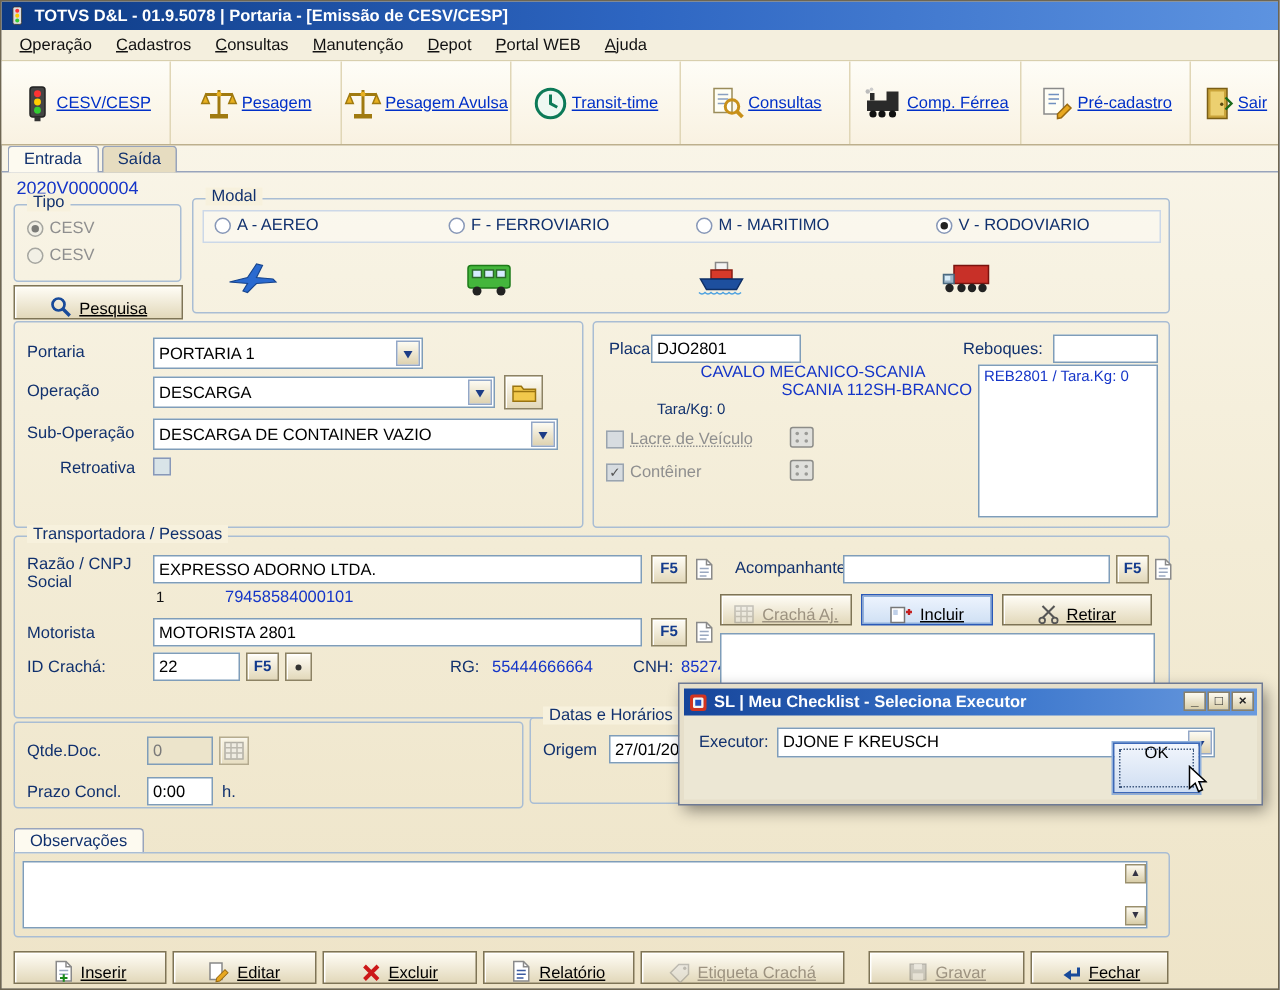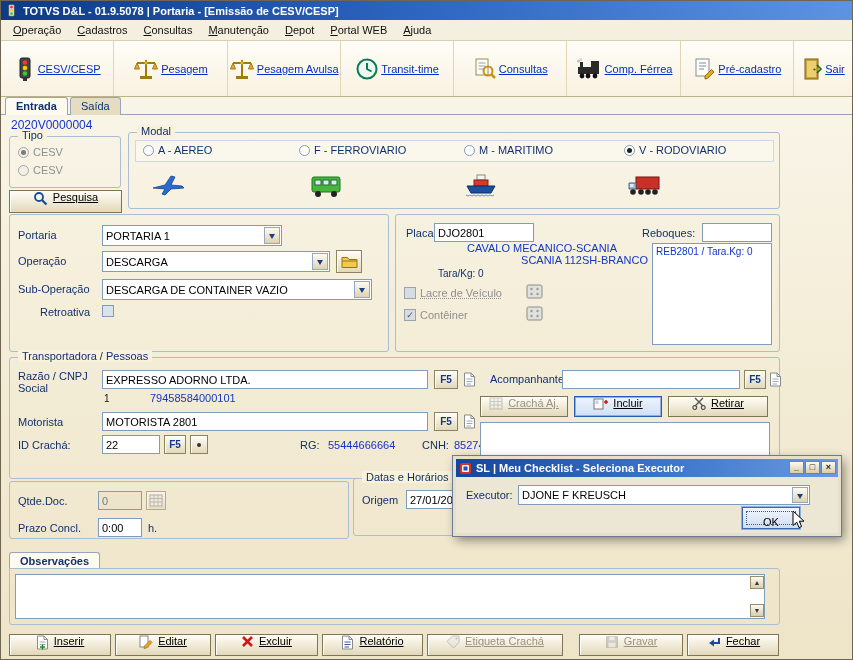--- a/index.html
+++ b/index.html
@@ -22,21 +22,21 @@
   background:linear-gradient(180deg,#fefdf7,#ead fc3);background:linear-gradient(180deg,#fefdf7,#ead0a0 400%),linear-gradient(180deg,#fefdf7,#e9dec2);
   border-bottom:1px solid #bdb08d}
 .titem{flex:1;display:flex;flex-direction:row;align-items:center;justify-content:center;gap:2px;
   border-right:1px solid #e0d6b6;cursor:default}
 .titem .tlabel{color:#0030c8;text-decoration:underline;white-space:nowrap}
 .titem.sair{flex:0 0 58px;border-right:none}
 
 .tabbar{position:absolute;left:4px;top:96px;height:18px;display:flex;gap:2px;z-index:2}
 .tab{padding:2px 10px 0;border:1px solid #98a4bc;border-bottom:none;border-radius:3px 3px 0 0;
   background:#e6dcc0;color:#11316e;cursor:default}
-.tab.active{background:#fdfaf0;font-weight:bold}
+.tab.active{background:#fdfaf0;font-weight:normal}
 .contentline{position:absolute;left:0;top:113px;right:0;height:1px;background:#98a4bc}
 
 .group{position:absolute;border:1px solid #a9bdd4;border-radius:3px}
 .legend{position:absolute;top:-8px;left:8px;background:#f7f1dd;padding:0 4px;color:#11316e;white-space:nowrap}
 .nl{color:#11316e;white-space:nowrap}
 .gl{color:#8f8f8f;white-space:nowrap}
 .blue{color:#1535c8;font-weight:normal;white-space:nowrap}
 .black{color:#111;white-space:nowrap}
 .rrow{position:absolute;display:flex;align-items:center;gap:4px;white-space:nowrap}
 
@@ -55,37 +55,37 @@
   padding:0 18px 0 3px;color:#000;white-space:nowrap;overflow:hidden;cursor:default}
 .arrowbtn{position:absolute;right:1px;top:1px;bottom:1px;width:16px;
   background:linear-gradient(#fdfbf2,#ded2b0);border:1px solid #93a7c7;
   display:flex;align-items:center;justify-content:center}
 .arrowbtn::after{content:"";width:0;height:0;border:3.5px solid transparent;border-top:5px solid #1c3c86;margin-top:5px}
 .sbtn{position:absolute;display:flex;align-items:center;justify-content:center;cursor:default;
   background:linear-gradient(#fffdf6,#e2d8ba);border:1px solid #8c8264;box-shadow:inset 1px 1px 0 #fff;
   font-size:10px;font-weight:bold;color:#123a8c}
 .iconbtn{position:absolute;display:flex;align-items:center;justify-content:center;cursor:default;
   background:linear-gradient(#fffdf6,#e2d8ba);border:1px solid #8c8264;box-shadow:inset 1px 1px 0 #fff}
-.abtn{position:absolute;display:flex;align-items:flex-start;justify-content:center;gap:5px;cursor:default;
+.abtn{position:absolute;display:flex;align-items:flex-end;justify-content:center;gap:5px;cursor:default;
   background:linear-gradient(#fffdf6,#e2d8ba);border:1px solid #7e7456;box-shadow:inset 1px 1px 0 #fff;color:#000}
 .abtn .albl{text-decoration:underline;white-space:nowrap}
 .abtn.dis{color:#9c9280}
 .abtn.dis svg{opacity:.45;filter:grayscale(1)}
 .abtn.hl{border:1px solid #2a5ab8;box-shadow:inset 0 0 0 1px #8fb0dc;background:linear-gradient(#eef4fe,#cfe0f4)}
 .listbox{position:absolute;background:#fff;border:1px solid #7f9db9;overflow:hidden}
 .dot{width:4px;height:4px;border-radius:50%;background:#333}
 
 .dialog{position:absolute;left:452px;top:455px;width:388px;height:80px;background:#ece7d4;
   border:3px solid #e6dfca;outline:1px solid #6e7a94;box-shadow:3px 4px 10px rgba(0,0,0,.45);z-index:50}
 .dlg-title{position:absolute;left:0;top:0;right:0;height:18px;display:flex;align-items:center;gap:4px;
   padding-left:3px;color:#fff;font-weight:bold;background:linear-gradient(90deg,#16459a,#3b76cc 55%,#6a9ade)}
 .dlg-btns{position:absolute;right:2px;top:2px;display:flex;gap:1px}
 .dlg-btn{width:15px;height:13px;display:flex;align-items:center;justify-content:center;font-size:9px;
   line-height:9px;color:#222;background:linear-gradient(#fdfaf0,#d8cda8);border:1px solid #8a8068}
-.okbtn{position:absolute;right:38px;bottom:4px;width:58px;height:22px;display:flex;align-items:flex-end;
+.okbtn{position:absolute;right:38px;bottom:4px;width:58px;height:34px;display:flex;align-items:flex-start;
   justify-content:center;color:#000;background:linear-gradient(#f2f6fc,#cfdef2);
   border:1px solid #3c68b8;box-shadow:0 0 0 1px #8fb0dc}
 .okbtn::after{content:"";position:absolute;inset:3px;border:1px dotted #405a80}
 .cursor{position:absolute;left:791px;top:509px;z-index:99}
 
 .scrbtn{position:absolute;width:14px;height:13px;display:flex;align-items:center;justify-content:center;
   font-size:7px;color:#334;background:linear-gradient(#fdfaf0,#d8cda8);border:1px solid #9a8f6c}
 svg{display:block;flex:none}
 </style>
 </head>

